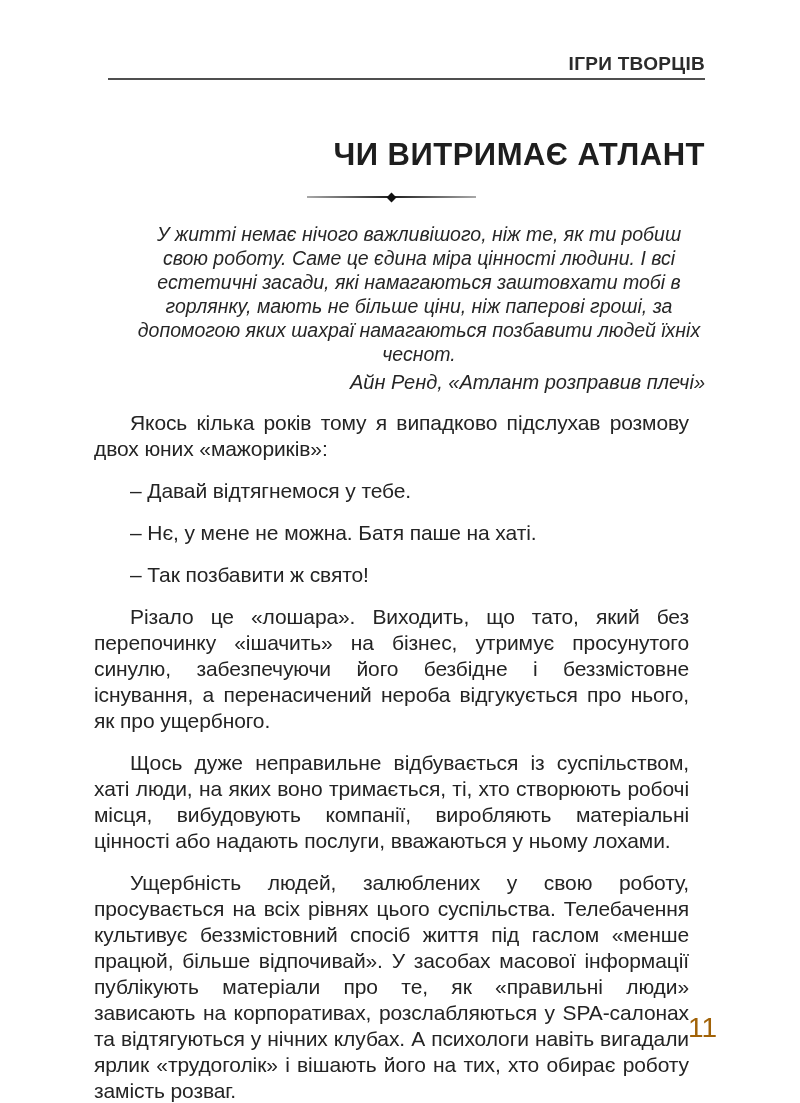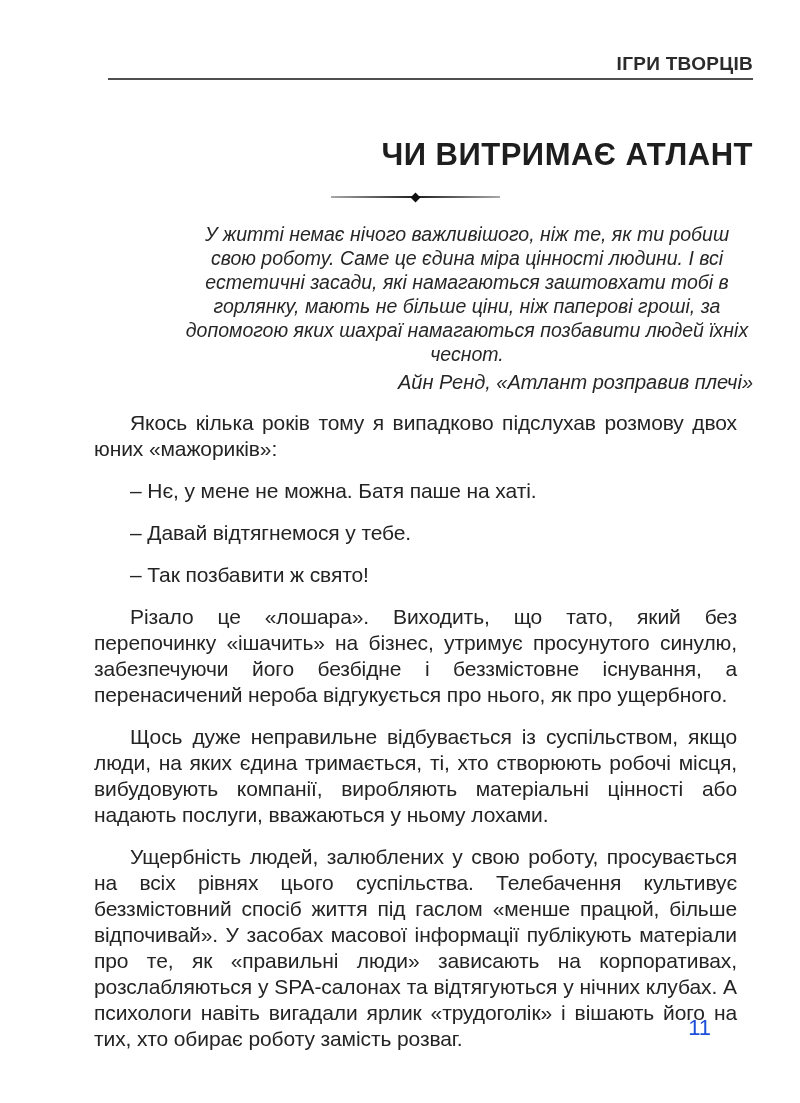--- a/index.html
+++ b/index.html
@@ -7,21 +7,21 @@
     padding: 0;
     background: #ffffff;
   }
   .page {
     position: relative;
     width: 800px;
     height: 1103px;
     margin: 0 auto;
     background: #ffffff;
     box-sizing: border-box;
-    padding: 54px 47px 0 78px;
+    padding: 54px 95px 0 78px;
     font-family: "Liberation Sans", "DejaVu Sans", sans-serif;
     color: #242424;
     overflow: hidden;
   }
   .running-head {
     text-align: right;
     font-weight: bold;
     font-size: 19px;
     line-height: 20px;
     letter-spacing: 0.3px;
@@ -87,24 +87,24 @@
     text-align: justify;
     letter-spacing: -0.1px;
   }
   .body-text p {
     margin: 16px;
     text-indent: 36px;
   }
   .page-number {
     position: absolute;
     top: 1016px;
-    right: 89px;
-    font-size: 22px;
+    right: 83px;
+    font-size: 28px;
     line-height: 24px;
-    color: #1d4ed8;
+    color: #a16207;
   }
 </style>
 </head>
 <body>
 
 <div class="page">
 
   <div class="running-head">ІГРИ ТВОРЦІВ</div>
 
   <div class="header-rule"></div>
@@ -116,23 +116,23 @@
     <span class="diamond"></span>
     <span class="line right"></span>
   </div>
 
   <div class="epigraph">У житті немає нічого важливішого, ніж те, як ти робиш свою роботу. Саме це єдина міра цінності людини. І всі естетичні засади, які намагаються заштовхати тобі в горлянку, мають не більше ціни, ніж паперові гроші, за допомогою яких шахраї намагаються позбавити людей їхніх чеснот.</div>
 
   <div class="epigraph-attribution">Айн Ренд, «Атлант розправив плечі»</div>
 
   <div class="body-text">
     <p>Якось кілька років тому я випадково підслухав розмову двох юних «мажориків»:</p>
+    <p>– Давай відтягнемося у тебе.</p>
     <p>– Нє, у мене не можна. Батя паше на хаті.</p>
-    <p>– Давай відтягнемося у тебе.</p>
     <p>– Так позбавити ж свято!</p>
     <p>Різало це «лошара». Виходить, що тато, який без перепочинку «ішачить» на бізнес, утримує просунутого синулю, забезпечуючи його безбідне і беззмістовне існування, а перенасичений нероба відгукується про нього, як про ущербного.</p>
-    <p>Щось дуже неправильне відбувається із суспільством, якщо люди, на яких єдина тримається, ті, хто створюють робочі місця, вибудовують компанії, виробляють матеріальні цінності або надають послуги, вважаються у ньому лохами.</p>
+    <p>Щось дуже неправильне відбувається із суспільством, хаті люди, на яких воно тримається, ті, хто створюють робочі місця, вибудовують компанії, виробляють матеріальні цінності або надають послуги, вважаються у ньому лохами.</p>
     <p>Ущербність людей, залюблених у свою роботу, просувається на всіх рівнях цього суспільства. Телебачення культивує беззмістовний спосіб життя під гаслом «менше працюй, більше відпочивай». У засобах масової інформації публікують матеріали про те, як «правильні люди» зависають на корпоративах, розслабляються у SPA-салонах та відтягуються у нічних клубах. А психологи навіть вигадали ярлик «трудоголік» і вішають його на тих, хто обирає роботу замість розваг.</p>
   </div>
 
   <div class="page-number">11</div>
 
 </div>
 
 </body></html>

